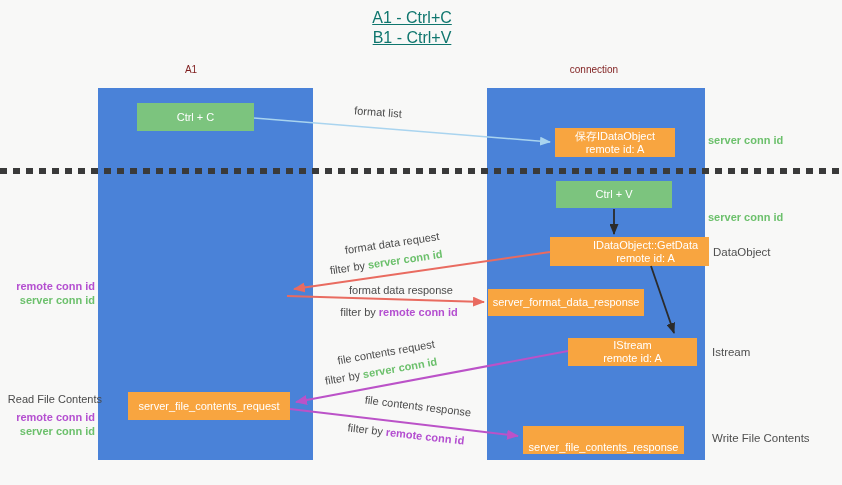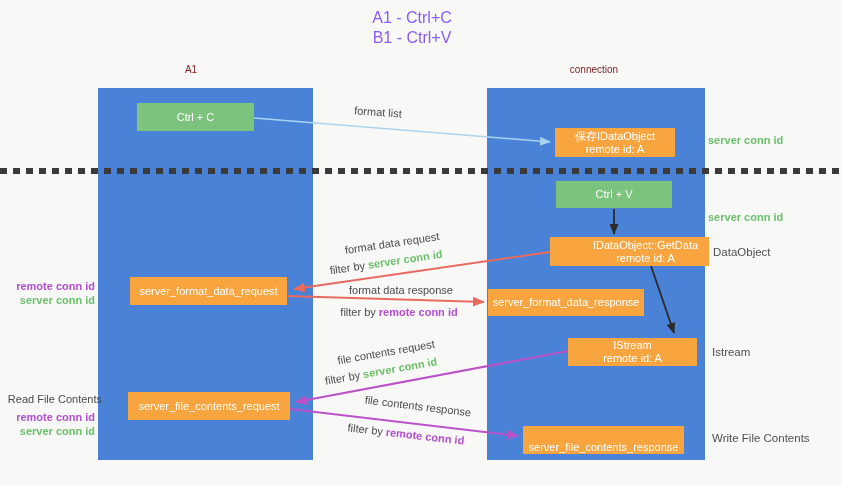--- a/index.html
+++ b/index.html
@@ -3,21 +3,21 @@
 <meta charset="utf-8">
 <style>
   html,body{margin:0;padding:0;background:#eee;}
   #canvas{
     position:relative;width:842px;height:485px;margin:0 auto;
     background:#f8f8f7;overflow:hidden;
     font-family:"Liberation Sans", sans-serif;
   }
   .title{
     position:absolute;top:8px;left:0;right:18px;text-align:center;
-    font-size:16px;line-height:20px;color:#8b5cf6;
+    font-size:16px;line-height:20px;color:#0f766e;text-decoration:underline;
   }
   .lane{position:absolute;top:88px;height:372px;background:#4a82d8;}
   .lane-a{left:98px;width:215px;}
   .lane-b{left:487px;width:218px;}
   .lane-header{
     position:absolute;top:62px;text-align:center;font-size:10px;
     line-height:15px;color:#7f1d1d;width:140px;
   }
   .lane-header.a{left:121px;}
   .lane-header.b{left:524px;}
@@ -91,23 +91,20 @@
     <span>保存IDataObject</span>
     <span>remote id: A</span>
   </div>
   <div class="node green n-ctrl-v">
     <span>Ctrl + V</span>
   </div>
   <div class="node orange n-getdata">
     <span>IDataObject::GetData</span>
     <span>remote id: A</span>
   </div>
-  <div class="node orange n-fmt-req">
-    <span>server_format_data_request</span>
-  </div>
   <div class="node orange n-fmt-resp">
     <span>server_format_data_response</span>
   </div>
   <div class="node orange n-istream">
     <span>IStream</span>
     <span>remote id: A</span>
   </div>
   <div class="node orange n-file-req">
     <span>server_file_contents_request</span>
   </div>

